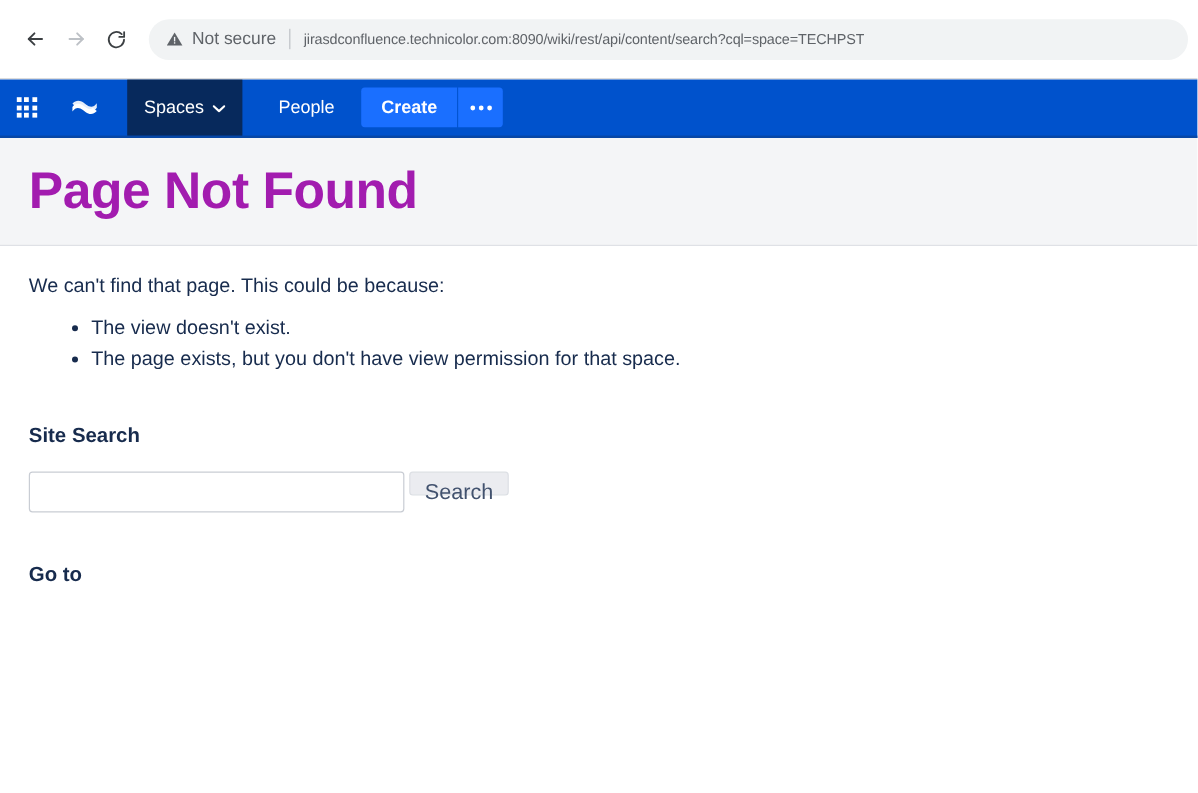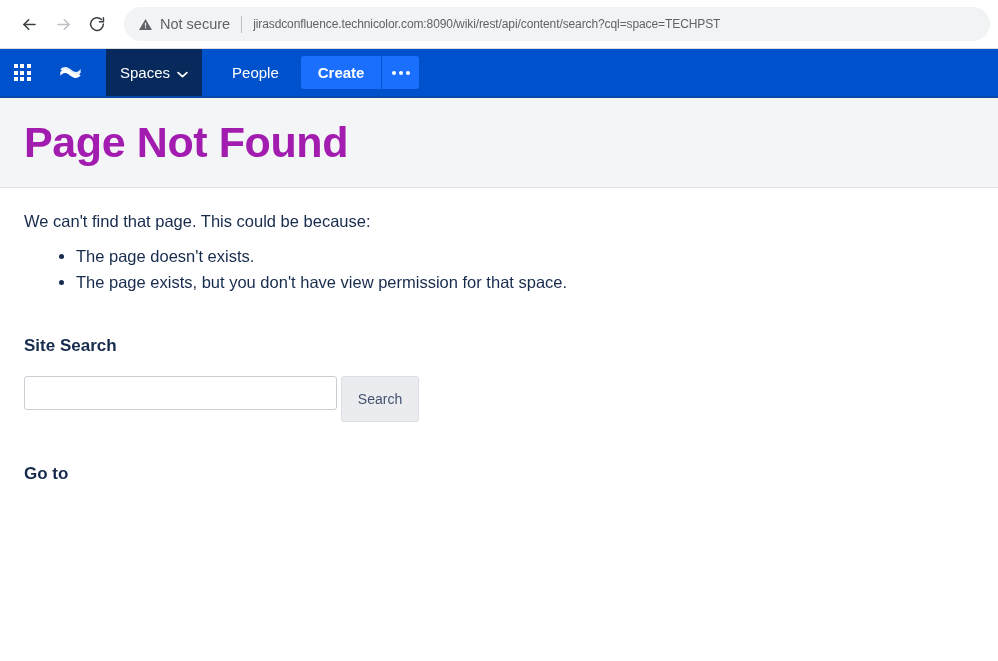--- a/index.html
+++ b/index.html
@@ -11,21 +11,21 @@
   body {
     width: 998px;
     height: 661px;
     background: #ffffff;
     font-family: "Liberation Sans", sans-serif;
     overflow: hidden;
   }
 
   
   .browser-bar {
-    height: 49px;
+    height: 66px;
     background: #ffffff;
     display: flex;
     align-items: center;
     padding: 0 0 0 14px;
     border-bottom: 1px solid #dcdcdc;
     position: relative;
   }
   .nav-btn {
     width: 30px;
     height: 30px;
@@ -249,26 +249,26 @@
     border: 1px solid #c9cdd4;
     border-radius: 3px;
     background: #ffffff;
     font-size: 15px;
     font-family: inherit;
     color: #172b4d;
     padding: 0 8px;
     outline: none;
   }
   .search-button {
-    height: 46px;
+    height: 20px;
     min-width: 78px;
     background: #ebecf0;
     border: 1px solid #dcdfe4;
     border-radius: 3px;
-    font-size: 14px;
+    font-size: 18px;
     color: #42526e;
     font-family: inherit;
     padding: 0 12px;
     line-height: 32px;
   }
   .goto-head {
     margin-top: 42px;
   }
   ul.goto-list {
     margin-top: 9px;
@@ -375,21 +375,21 @@
 
 <div class="title-banner">
   <h1 class="page-title">Page Not Found</h1>
 </div>
 
 <div class="content">
 
   <p class="lead">We can't find that page. This could be because:</p>
 
   <ul class="reasons">
-    <li>The page doesn't exists.</li>
+    <li>The view doesn't exist.</li>
     <li>The page exists, but you don't have view permission for that space.</li>
   </ul>
 
   <h2 class="section-head">Site Search</h2>
 
   <div class="search-row">
     <input class="search-input" type="text" value="" placeholder="" style="">
     <button class="search-button">Search</button>
   </div>
 

